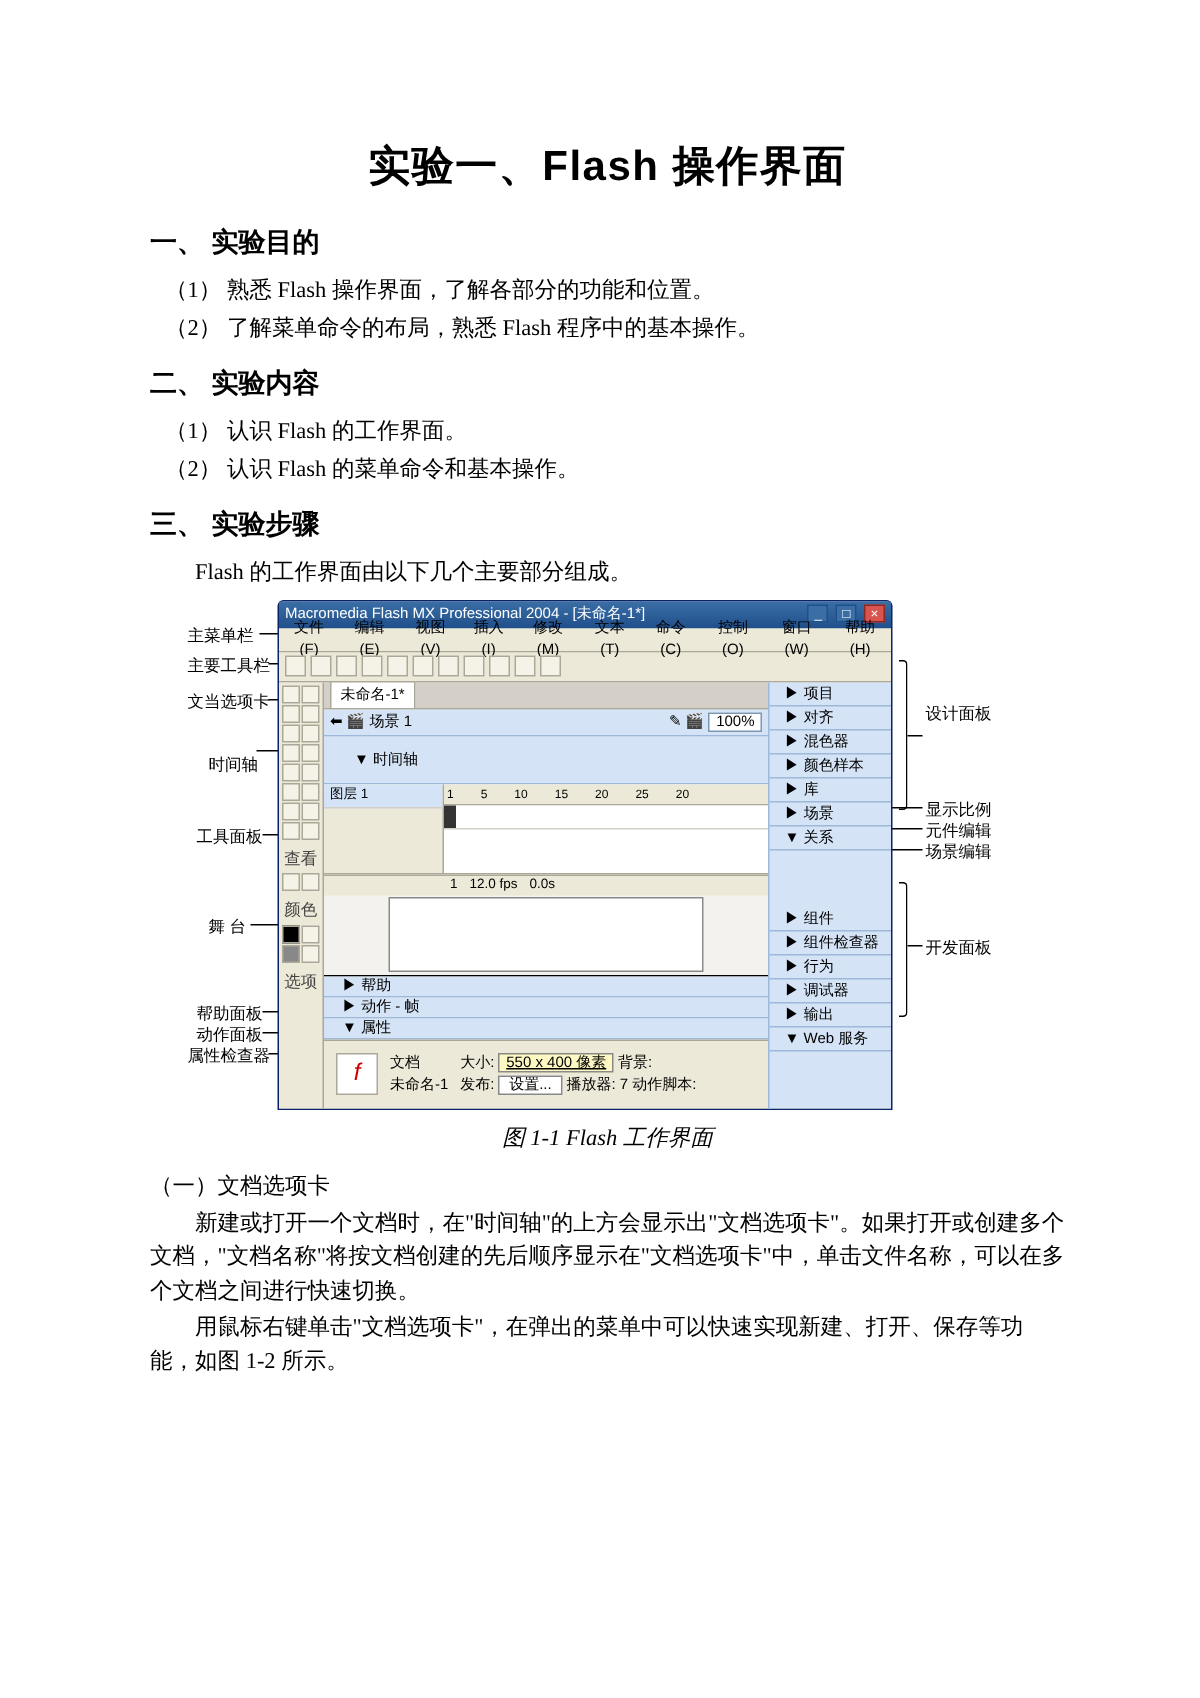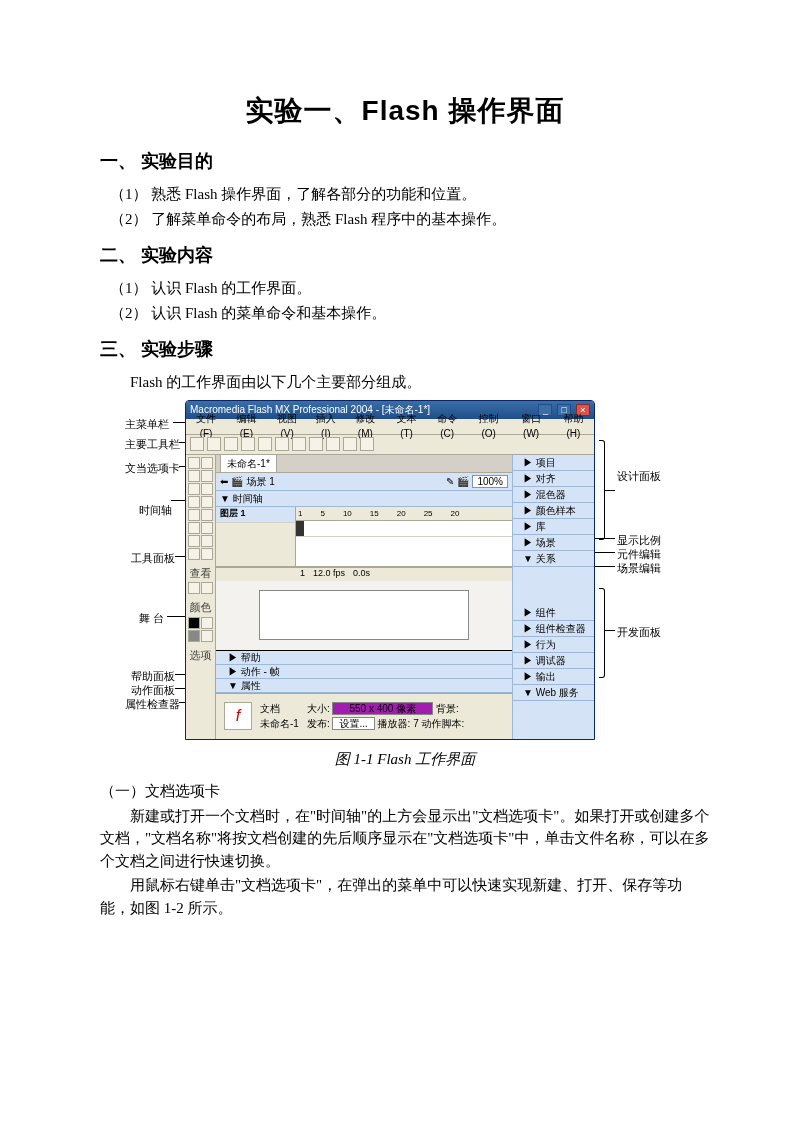--- a/index.html
+++ b/index.html
@@ -92,29 +92,29 @@
     display: flex; align-items: center; padding-left: 4px; font-size: 10px;
   }
   .doctab .tab { background: #fff; border: 1px solid #aca899; border-bottom: none; padding: 1px 6px; }
   .scenebar {
     height: 18px; background: #d4e3f5; border-bottom: 1px solid #9db8d9;
     display: flex; align-items: center; justify-content: space-between;
     padding: 0 4px; font-size: 10px;
   }
   .scenebar .zoom { background:#fff; border:1px solid #7a96b0; padding:0 4px; }
   .timeline-hdr {
-    height: 16px; background: #d4e3f5; border-bottom: 1px solid #9db8d9;
-    padding-left: 4px; font-size: 10px; display:flex; align-items:center;
+    height: 32px; background: #d4e3f5; border-bottom: 1px solid #9db8d9;
+    padding-left: 20px; font-size: 10px; display:flex; align-items:center;
   }
   .timeline {
     height: 60px; background: #fff; border-bottom: 1px solid #aca899;
     display: flex;
   }
   .layers { width: 80px; border-right: 1px solid #aca899; background:#ece9d8; font-size:9px; }
-  .layers .lrow { height: 16px; display:flex; align-items:center; padding-left:4px; border-bottom:1px solid #d4d0c8; background:#d4e3f5;font-weight:bold;}
+  .layers .lrow { height: 16px; display:flex; align-items:center; padding-left:4px; border-bottom:1px solid #d4d0c8; background:#d4e3f5;}
   .frames { flex:1; position:relative; }
   .ruler { height:14px; background:#ece9d8; border-bottom:1px solid #aca899; display:flex; font-size:8px; align-items:flex-end; padding-left:2px; gap:18px;}
   .framerow { height:16px; background:#fff; border-bottom:1px solid #d4d0c8; }
   .framerow .f1 { display:inline-block; width:8px; height:100%; background:#333; }
   .tlfoot { height:14px; background:#ece9d8; font-size:9px; display:flex; align-items:center; gap:8px; padding-left:84px; border-top:1px solid #aca899;}
   .stage { flex:1; background:#f3f2ee; display:flex; align-items:center; justify-content:center; }
   .canvas { width: 210px; height: 50px; background:#fff; border:1px solid #888; }
   .bottompanels { border-top: 1px solid #000000; }
   .panelhdr { height:14px; background:#d4e3f5; border-bottom:1px solid #9db8d9; font-size:10px; padding-left:12px; display:flex; align-items:center;}
   .props { height: 46px; background:#ece9d8; display:flex; align-items:center; gap:8px; padding:4px 8px; font-size:10px; border-top:1px solid #aca899;}
@@ -288,21 +288,21 @@
           <div class="panelhdr">▶ 帮助</div>
           <div class="panelhdr">▶ 动作 - 帧</div>
           <div class="panelhdr">▼ 属性</div>
           <div class="props">
             <div class="ficon">f</div>
             <div>
               <div>文档</div>
               <div>未命名-1</div>
             </div>
             <div>
-              <div><span>大小:</span> <span style="border:1px solid #888; padding:0 16px; background:#a21caf;">550 x 400 像素</span> <span>背景:</span></div>
+              <div><span>大小:</span> <span style="border:1px solid #888; padding:0 4px; background:#fef9c3;text-decoration:underline;">550 x 400 像素</span> <span>背景:</span></div>
               <div><span>发布:</span> <span style="border:1px solid #888; padding:0 6px; background:#fff;">设置...</span> <span>播放器: 7</span> <span>动作脚本:</span></div>
             </div>
           </div>
         </div>
       </div>
       <div class="rpanel">
         <div class="ritem">▶ 项目</div>
         <div class="ritem">▶ 对齐</div>
         <div class="ritem">▶ 混色器</div>
         <div class="ritem">▶ 颜色样本</div>

